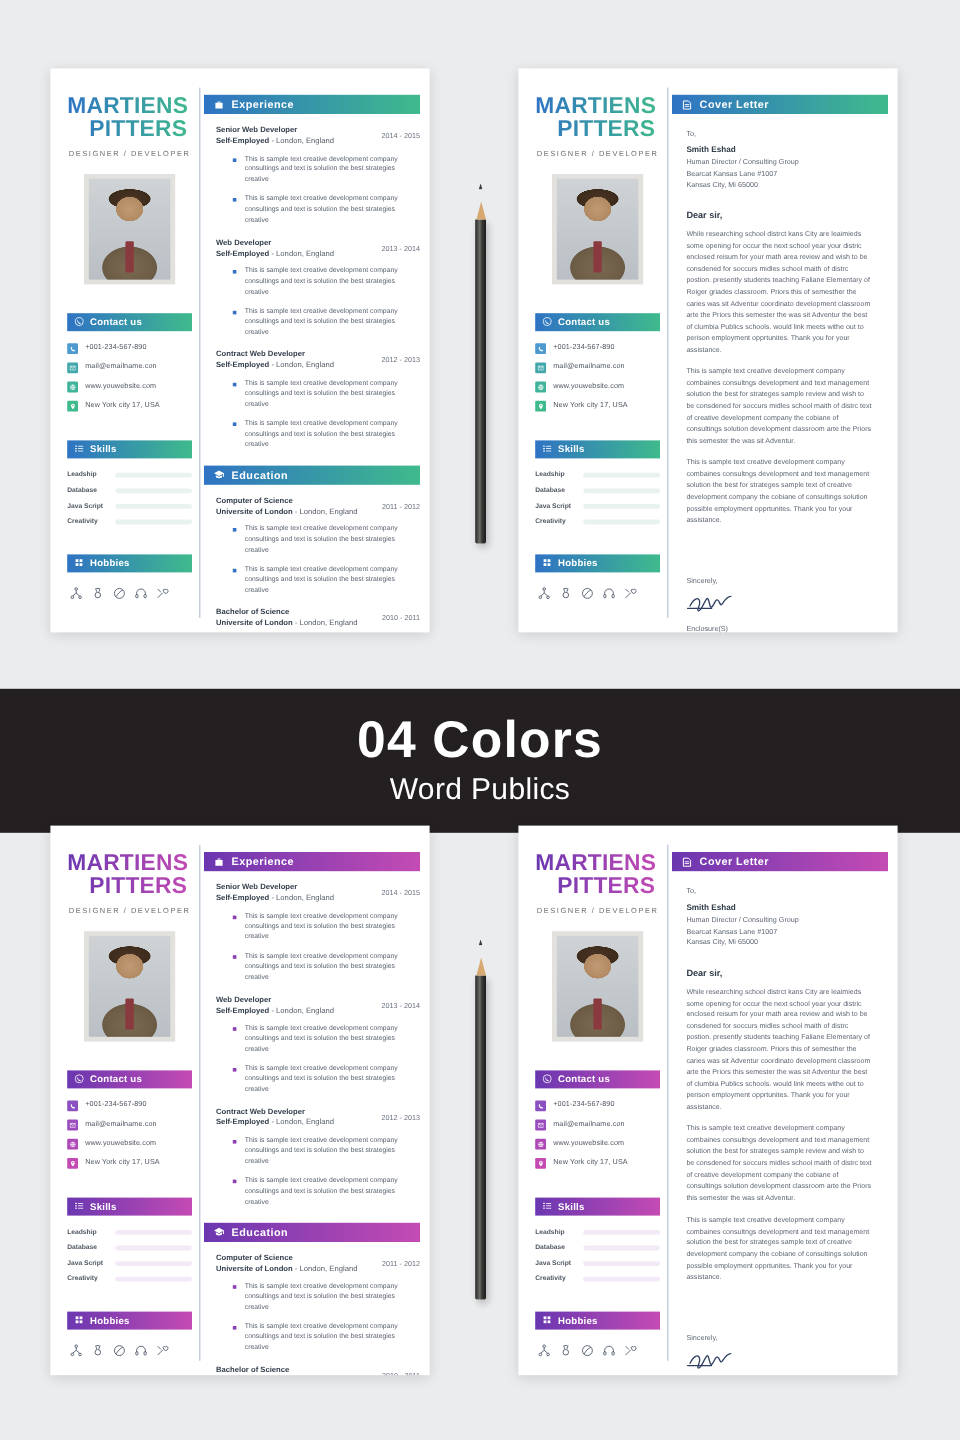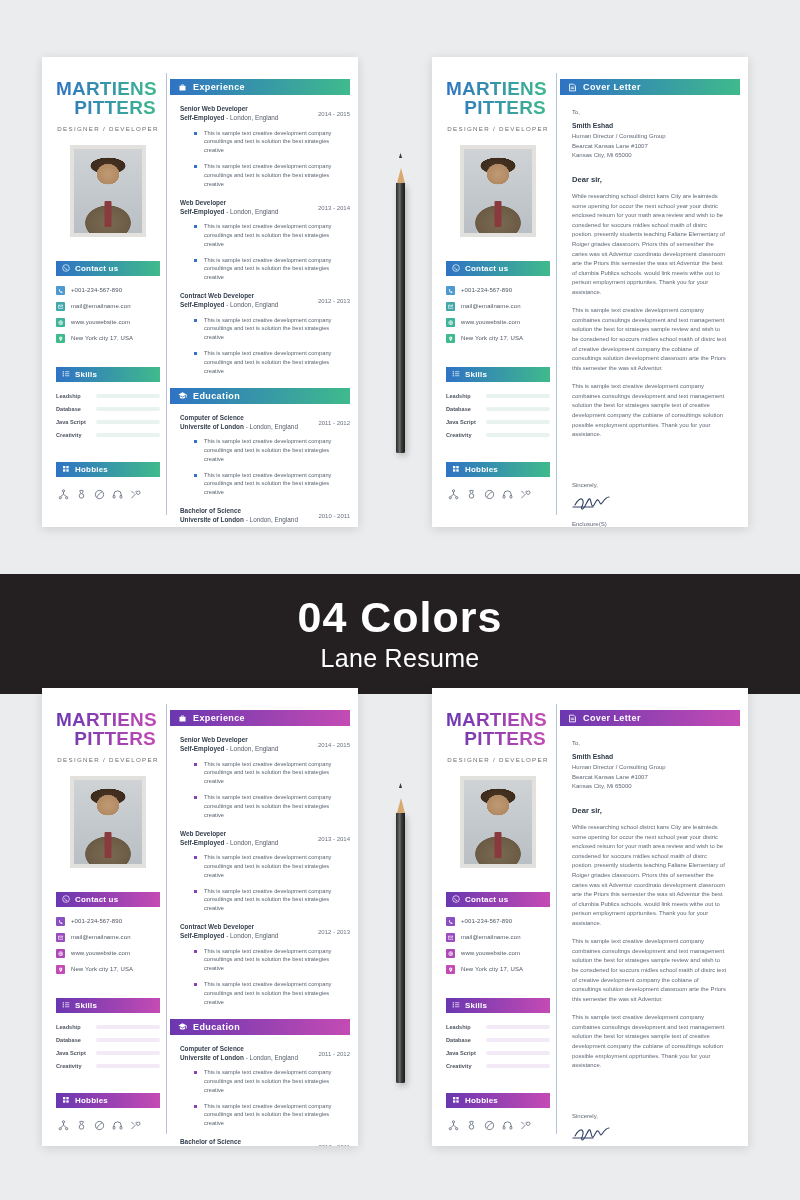--- a/index.html
+++ b/index.html
@@ -529,21 +529,21 @@
             <path d="M2 28h40"></path>
           </svg>
           <div class="cl-enc">Enclosure(S)</div>
         </div>
       </div>
     </div>
   </div>
 
   <div class="banner" style="top:550px;margin-top:24px;">
     <div class="banner-title">04 Colors</div>
-    <div class="banner-sub">Lane Resume</div>
+    <div class="banner-sub">Word Publics</div>
   </div>
 
   <div class="sheet" style="left:42px; top:688px; width:316px; height:458px;">
     <div class="col-left">
       <div class="name-l1" style="background-image:linear-gradient(90deg,#6a37b0,#c44bb4);">MARTIENS</div>
       <div class="name-l2" style="background-image:linear-gradient(90deg,#6a37b0,#c44bb4);">PITTERS</div>
       <div class="subtitle">DESIGNER / DEVELOPER</div>
       <div class="photo">
           <div class="photo-inner"></div>
         </div>

